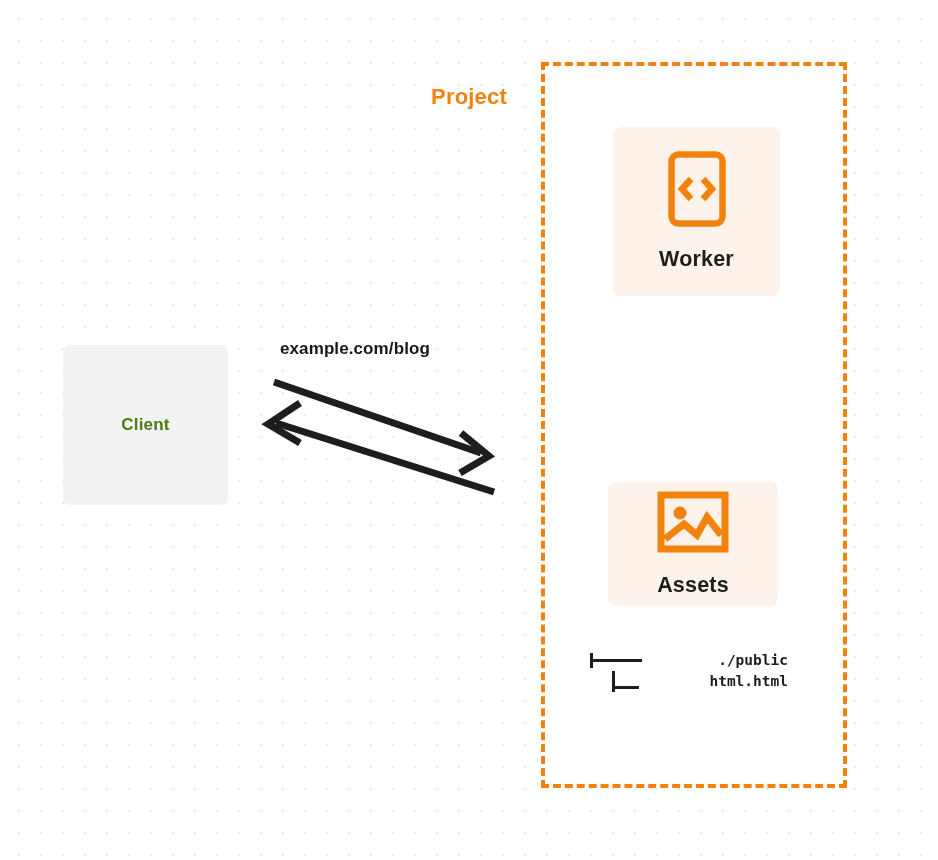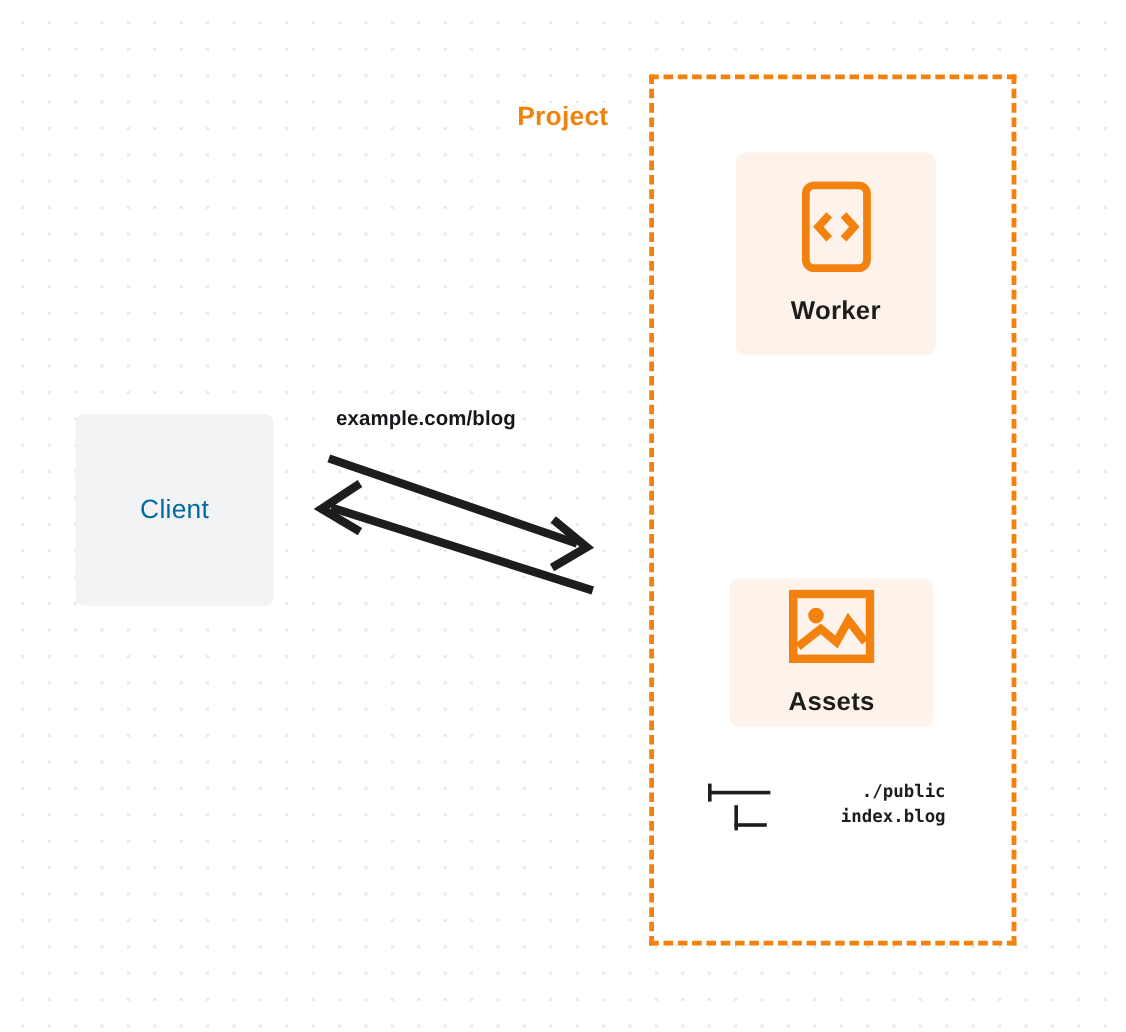--- a/index.html
+++ b/index.html
@@ -30,23 +30,23 @@
     top: 345px;
     width: 165px;
     height: 160px;
     background: #f2f3f4;
     border-radius: 7px;
     display: flex;
     align-items: center;
     justify-content: center;
   }
   #client-node .node-label {
-    font-size: 22px;
-    font-weight: normal;
-    color: #0369a1;
+    font-size: 17px;
+    font-weight: bold;
+    color: #4d7c0f;
     letter-spacing: 0.2px;
   }
 
   
   #connection-label {
     position: absolute;
     left: 280px;
     top: 339px;
     font-size: 17px;
     font-weight: bold;
@@ -223,20 +223,20 @@
         <span class="conn-hline" style="left:2px; top:9px; width:52px;"></span>
       </span>
       <span class="tree-name">./public</span>
     </div>
 
     <div class="tree-row">
       <span class="tree-connector">
         <span class="conn-vline" style="left:24px; top:0px; height:21px;"></span>
         <span class="conn-hline" style="left:24px; top:15px; width:27px;"></span>
       </span>
-      <span class="tree-name">index.blog</span>
+      <span class="tree-name">html.html</span>
     </div>
 
 
 
   </div>
 
 </div>
 
 </body></html>

